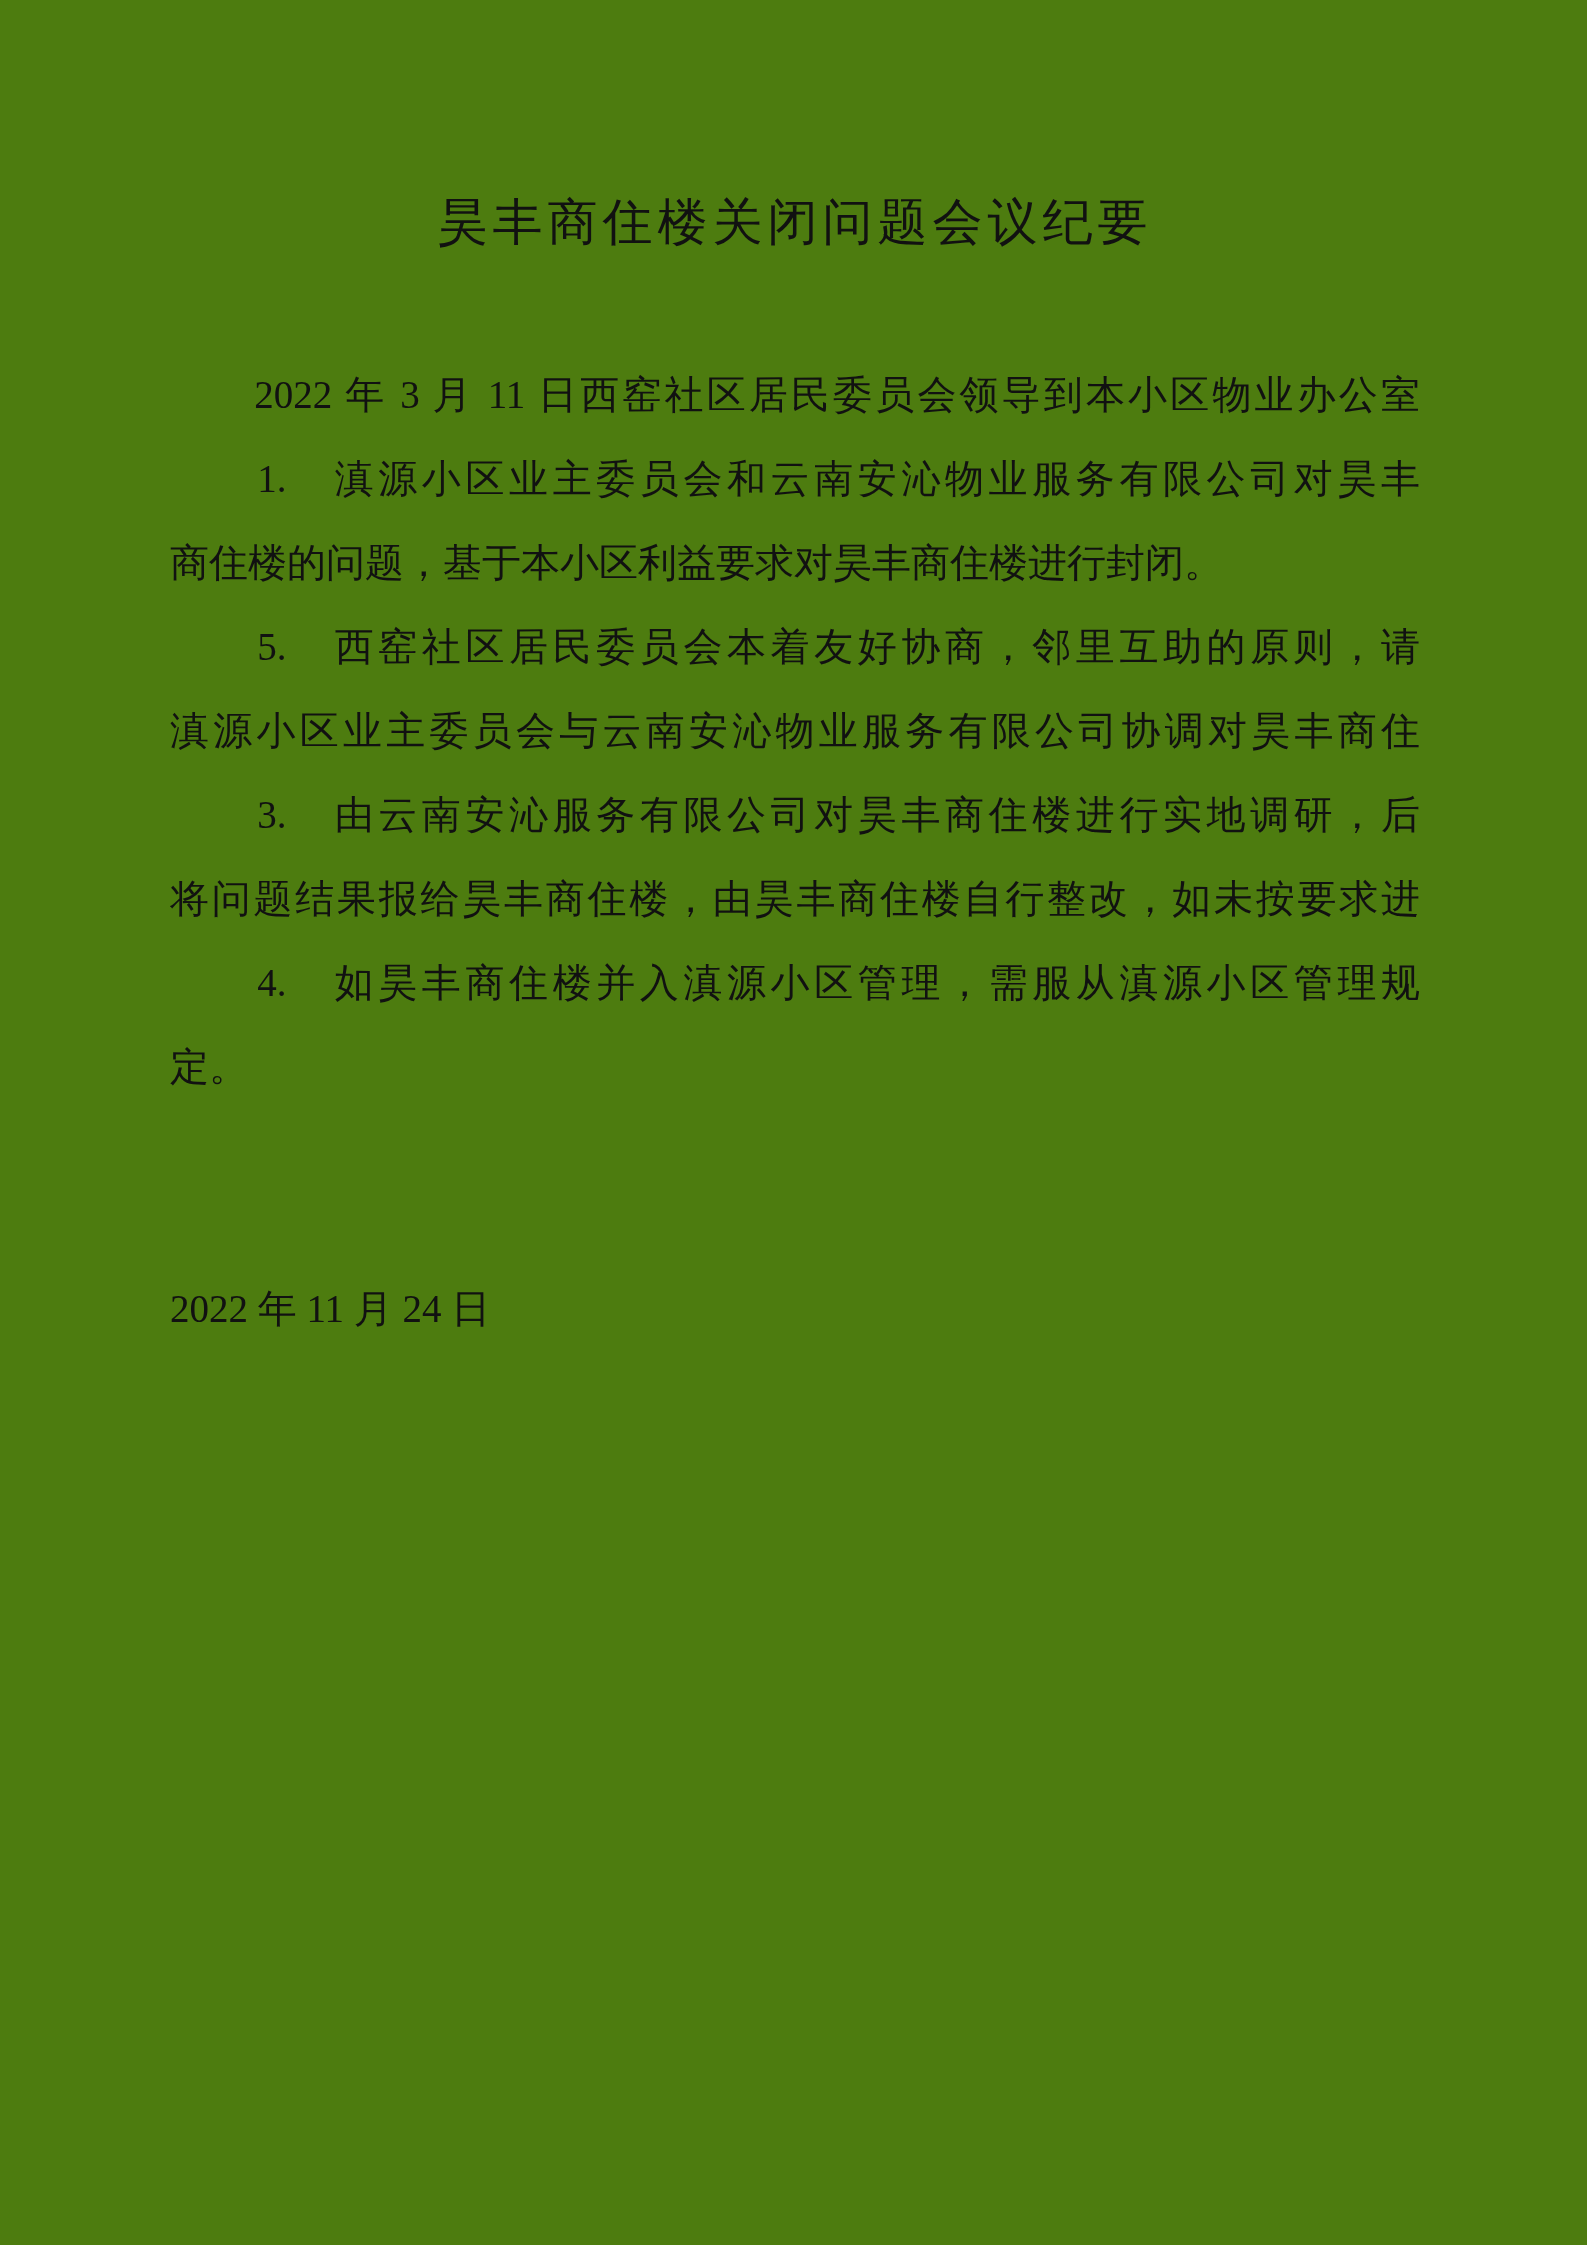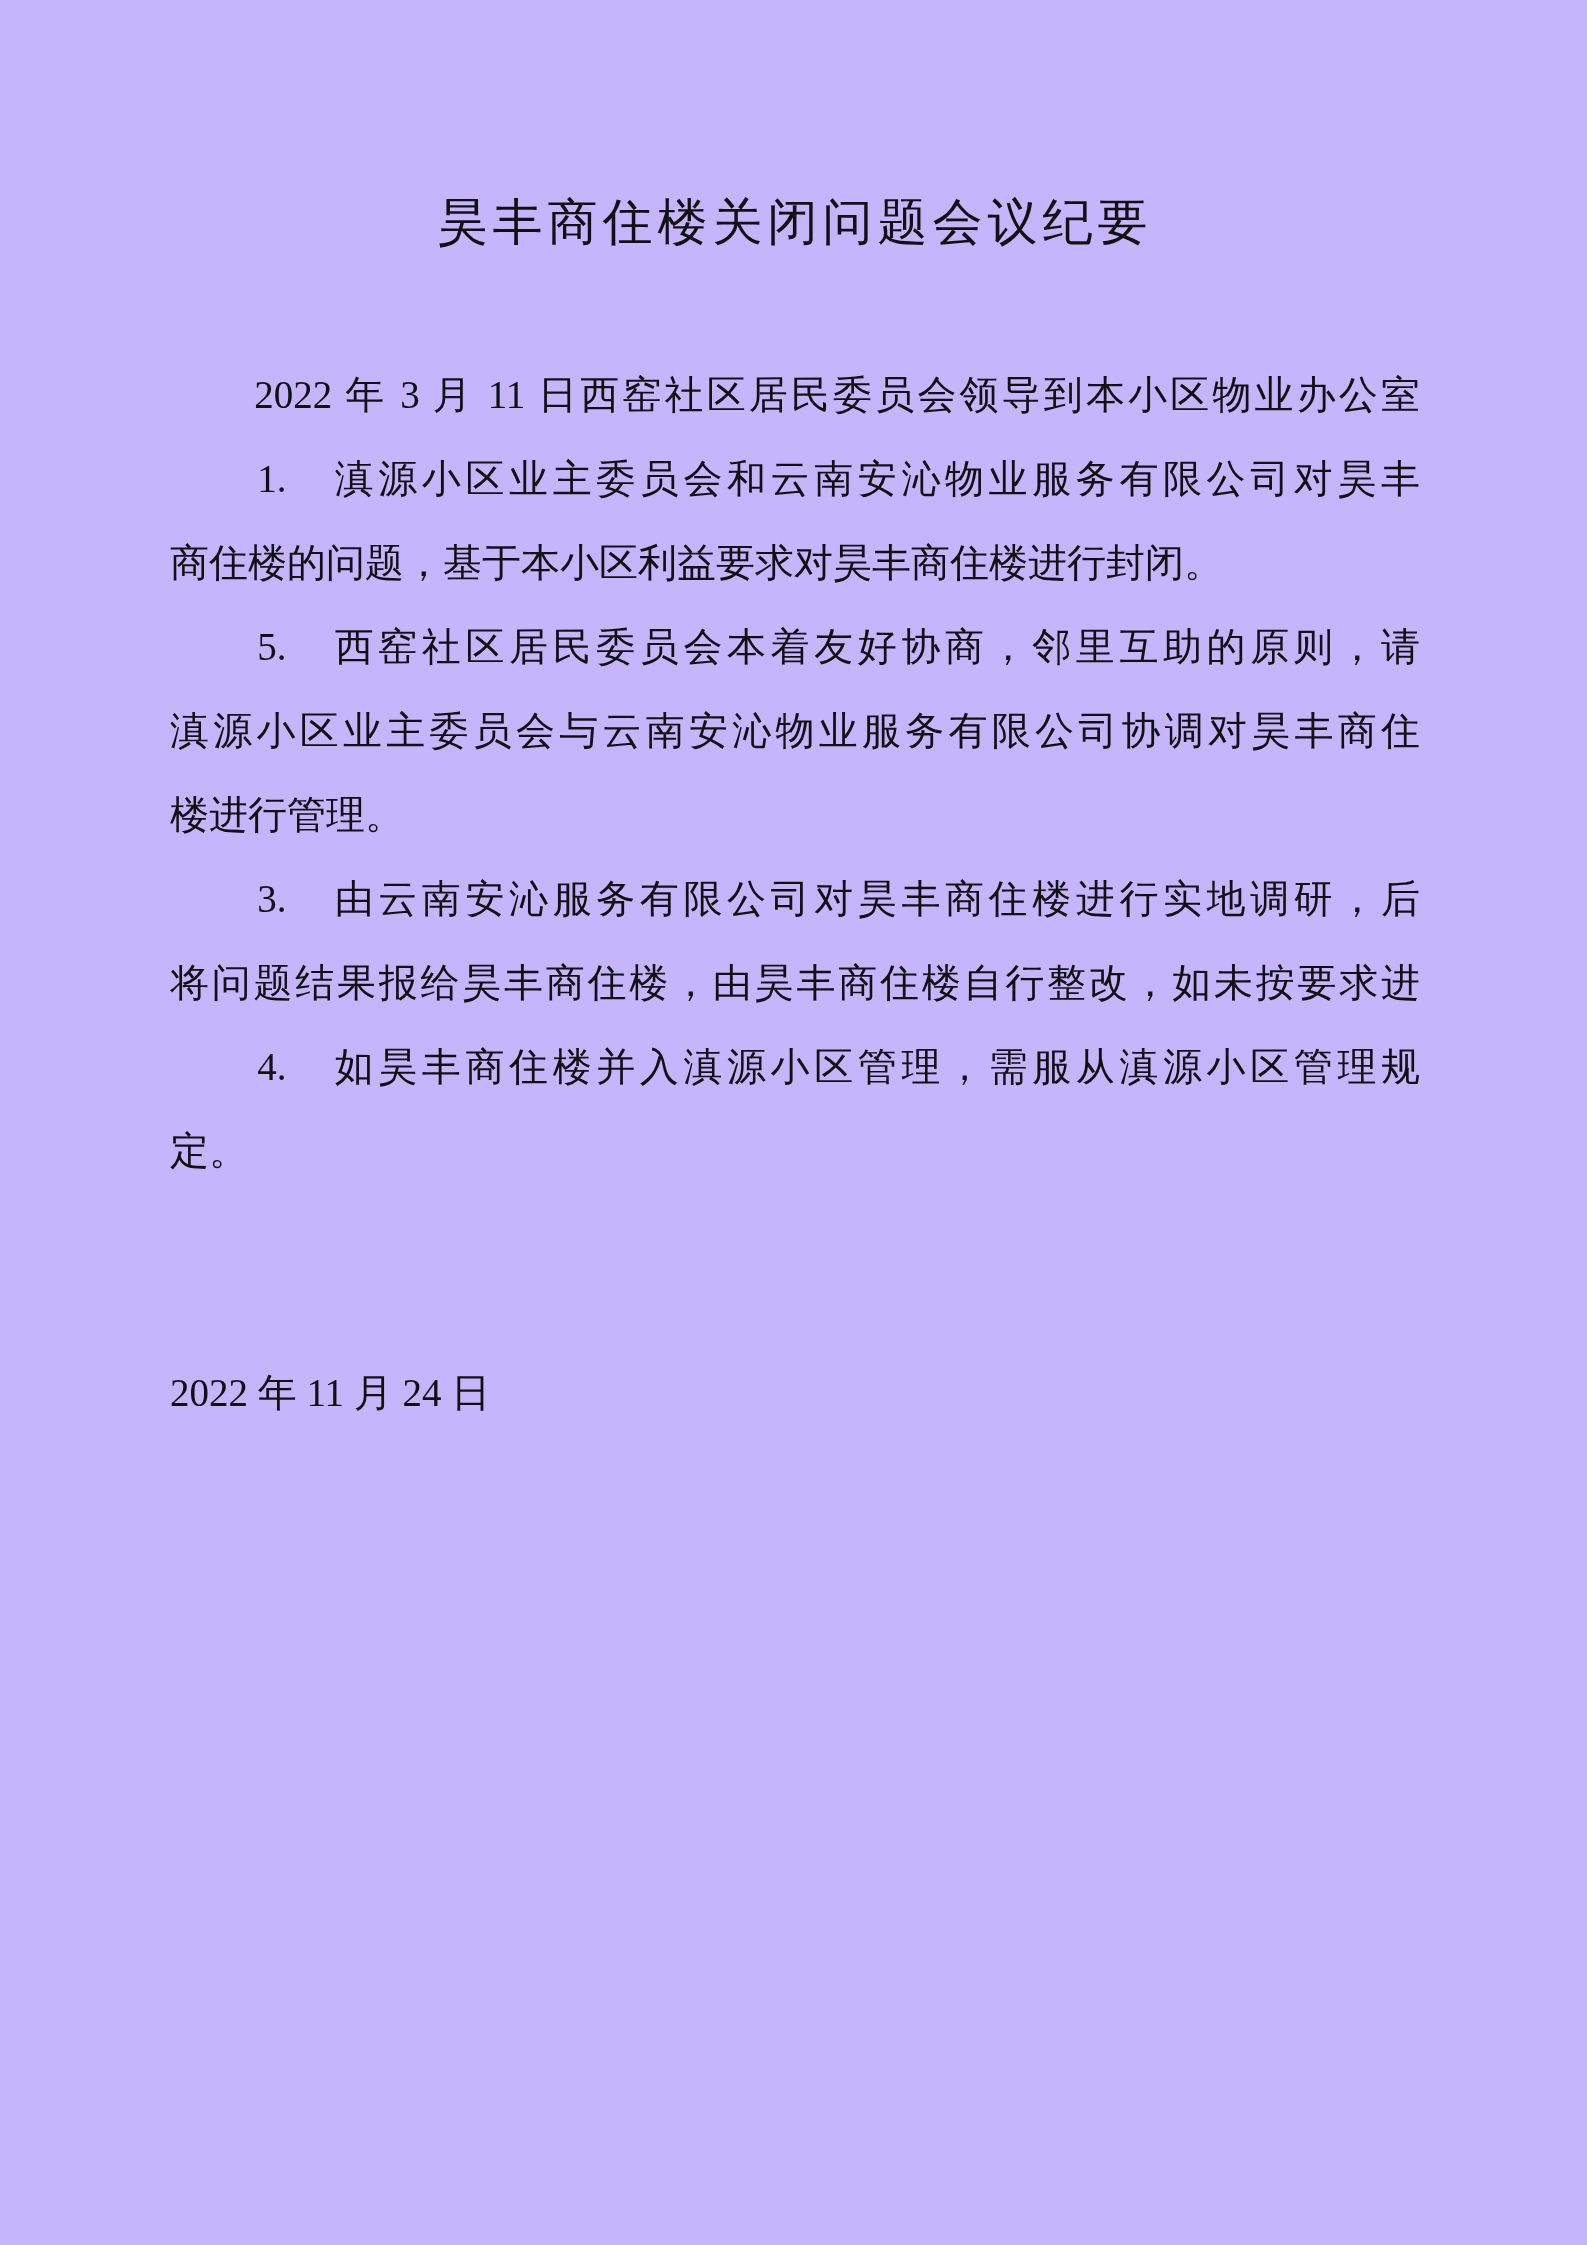--- a/index.html
+++ b/index.html
@@ -1,21 +1,21 @@
 <!DOCTYPE html>
 <html><head>
 <meta charset="utf-8">
 <style>
   html, body { margin: 0; padding: 0; background: #e8e8e8; }
   .page {
     position: relative;
     width: 1587px;
     height: 2245px;
     margin: 0 auto;
-    background: #c4b5fd;
+    background: #4d7c0f;
     box-sizing: border-box;
     padding: 192px 167px 0 170px;
     font-family: "Liberation Serif", "DejaVu Serif", serif;
     color: #111111;
     overflow: hidden;
   }
   .title {
     margin: 0;
     font-size: 50px;
     line-height: 60px;
@@ -58,21 +58,20 @@
 
 <div class="page">
   <h1 class="title">昊丰商住楼关闭问题会议纪要</h1>
 
   <div class="body-text">
       <div class="line just">　　2022 年 3 月 11 日西窑社区居民委员会领导到本小区物业办公室</div>
       <div class="line just">　　1.　滇源小区业主委员会和云南安沁物业服务有限公司对昊丰</div>
       <div class="line">商住楼的问题，基于本小区利益要求对昊丰商住楼进行封闭。</div>
       <div class="line just">　　5.　西窑社区居民委员会本着友好协商，邻里互助的原则，请</div>
       <div class="line just">滇源小区业主委员会与云南安沁物业服务有限公司协调对昊丰商住</div>
-      <div class="line">楼进行管理。</div>
       <div class="line just">　　3.　由云南安沁服务有限公司对昊丰商住楼进行实地调研，后</div>
       <div class="line just">将问题结果报给昊丰商住楼，由昊丰商住楼自行整改，如未按要求进</div>
       <div class="line just">　　4.　如昊丰商住楼并入滇源小区管理，需服从滇源小区管理规</div>
       <div class="line">定。</div>
     </div>
 
   <div class="signature">
     <div class="sig-date">2022 年 11 月 24 日</div>
   </div>
 </div>

